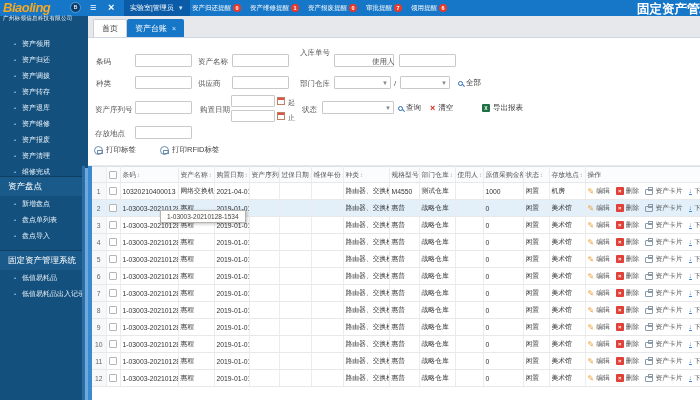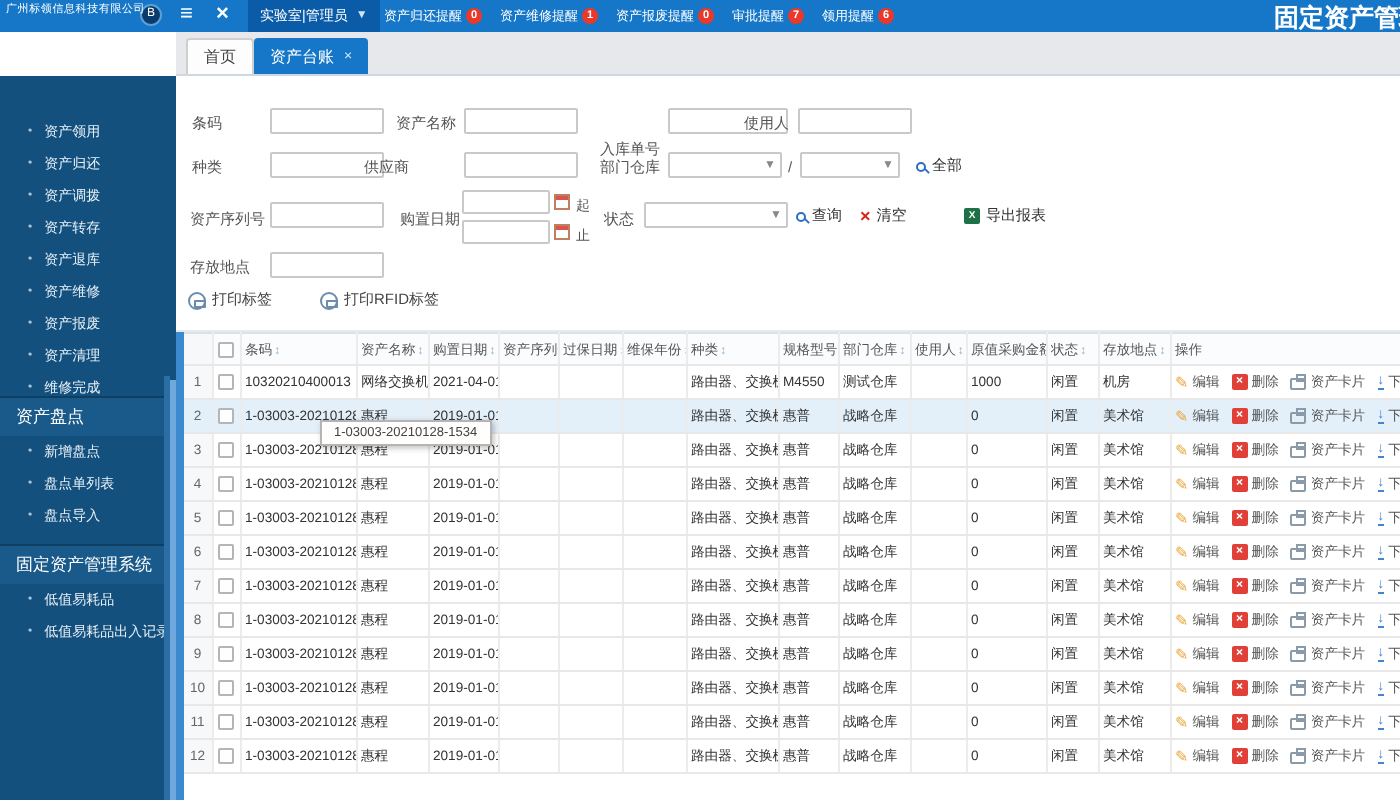--- a/index.html
+++ b/index.html
@@ -16,21 +16,21 @@
   .menu-ic { left:90px; font-size:11px; line-height:11px; }
   .close-ic { left:108px; font-size:11px; line-height:11px; font-weight:bold; }
   .usermenu { position:absolute; left:124px; top:0; height:16px; background:#0b5ca8; color:#fff; font-size:7px; padding:0 6px; display:flex; align-items:center; gap:4px; z-index:35; cursor:pointer; }
   .usermenu .caret { font-size:6px; color:#cfe3f5; }
   .topnav { position:absolute; left:192px; top:0; height:16px; display:flex; align-items:center; gap:9px; z-index:35; }
   .topnav .tnav { display:flex; align-items:center; gap:2px; color:#fff; font-size:6.5px; cursor:pointer; white-space:nowrap; }
   .badge { display:inline-block; min-width:8px; height:8px; border-radius:50%; background:#e8392b; color:#fff; font-size:5.5px; line-height:8px; text-align:center; font-weight:bold; }
   .app-title { position:absolute; left:637px; top:1px; width:63px; overflow:hidden; white-space:nowrap; color:#fff; font-weight:bold; font-size:12.5px; z-index:31; }
 
   
-  .sidebar { position:absolute; left:0; top:16px; width:88px; bottom:0; background:#14507e; z-index:20;margin-top:22px; }
+  .sidebar { position:absolute; left:0; top:16px; width:88px; bottom:0; background:#14507e; z-index:20; }
   .side-list { list-style:none; }
   .side-list li { height:16px; display:flex; align-items:center; color:#e8f1f8; font-size:7px; padding-left:14px; cursor:pointer; white-space:nowrap; }
   .side-list li::before { content:"•"; color:#9fc3de; font-size:6px; margin-right:6px; }
   .menu-top { position:absolute; top:20px; left:0; right:0; }
   .sec { position:absolute; left:0; right:0; }
   .sec-t { height:20px; background:#1a5a8a; color:#fff; font-size:8.5px; display:flex; align-items:center; padding-left:8px; border-top:1px solid #0e3f63; }
   .sel-pill { background:#4d66c3; border-radius:3px; margin:0 3px; padding-left:11px !important; }
   .side-scroll-track { position:absolute; right:3px; top:150px; bottom:0; width:3px; background:#2a6ea5; }
   .side-scroll { position:absolute; right:0px; top:152px; bottom:0; width:3px; background:#6fa8dc; }
 
@@ -109,20 +109,21 @@
         </span>
       <span class="tnav">
           <span>领用提醒</span>
           <span class="badge">6</span>
         </span>
     </div>
     <div class="app-title">固定资产管理系统</div>
   </div>
 
   <div class="logo">
+    <div class="brand">Biaoling</div>
     <div class="company">广州标领信息科技有限公司</div>
   </div>
 
   <div class="sidebar">
     <ul class="side-list menu-top">
 
     <li>资产领用</li>
         <li>资产归还</li>
         <li>资产调拨</li>
         <li>资产转存</li>
@@ -164,28 +165,28 @@
         <span class="tclose">×</span>
       </div>
     </div>
 
     <div class="filters">
 
       <span class="flb" style="left:8px;top:19px;">条码</span>
       <input class="fin" style="left: 47px; top: 16px;">
       <span class="flb" style="left:110px;top:19px;">资产名称</span>
       <input class="fin" style="left: 144px; top: 16px;">
-      <span class="flb" style="left:212px;top:32px;">入库单号</span>
+      <span class="flb" style="left:212px;top:10px;">入库单号</span>
       <input class="fin" style="left: 246px; top: 16px; width: 60px;">
       <span class="flb" style="left:284px;top:19px;">使用人</span>
       <input class="fin" style="left: 311px; top: 16px;">
 
       <span class="flb" style="left:8px;top:41px;">种类</span>
       <input class="fin" style="left: 47px; top: 38px;">
-      <span class="flb" style="left:94px;top:41px;">供应商</span>
+      <span class="flb" style="left:110px;top:41px;">供应商</span>
       <input class="fin" style="left: 144px; top: 38px;">
       <span class="flb" style="left:212px;top:41px;">部门仓库</span>
       <div class="fsel" style="left:246px;top:38px;width:57px;">
           <span class="caret">▼</span>
         </div>
       <span class="flb" style="left:306px;top:41px;">/</span>
       <div class="fsel" style="left:312px;top:38px;width:50px;">
           <span class="caret">▼</span>
         </div>
       <div class="btn" style="left:370px;top:40px;">

